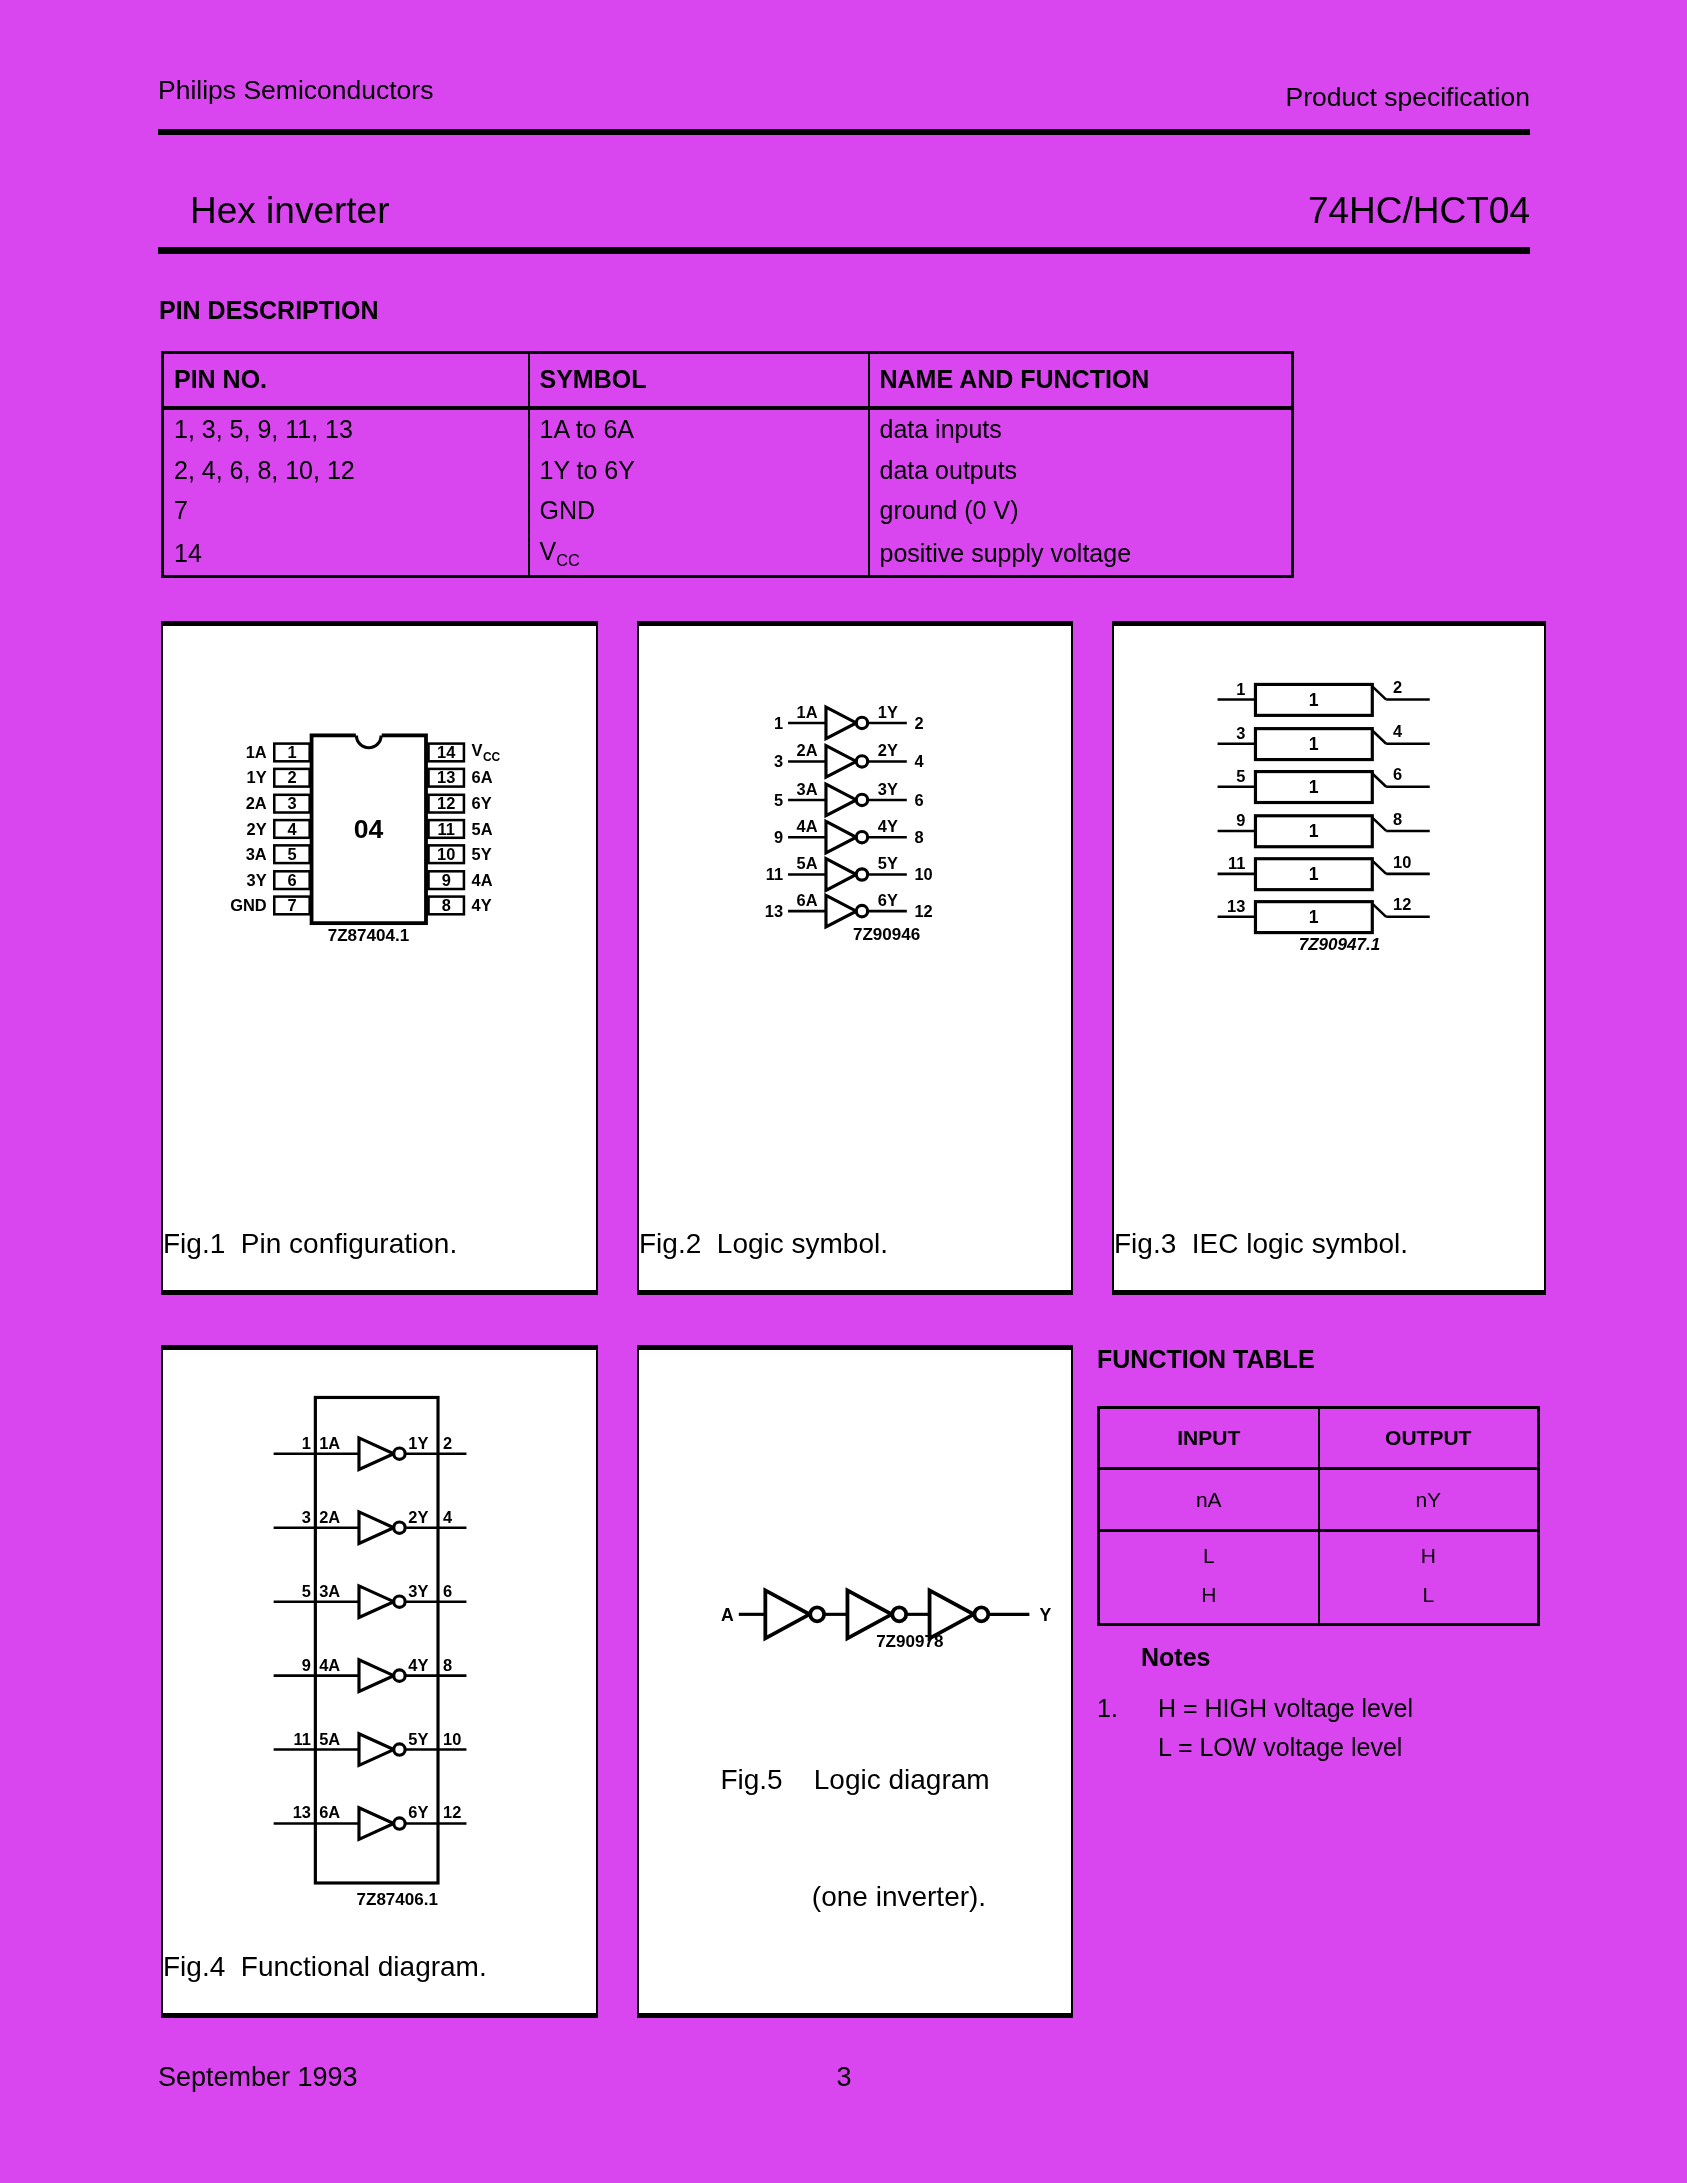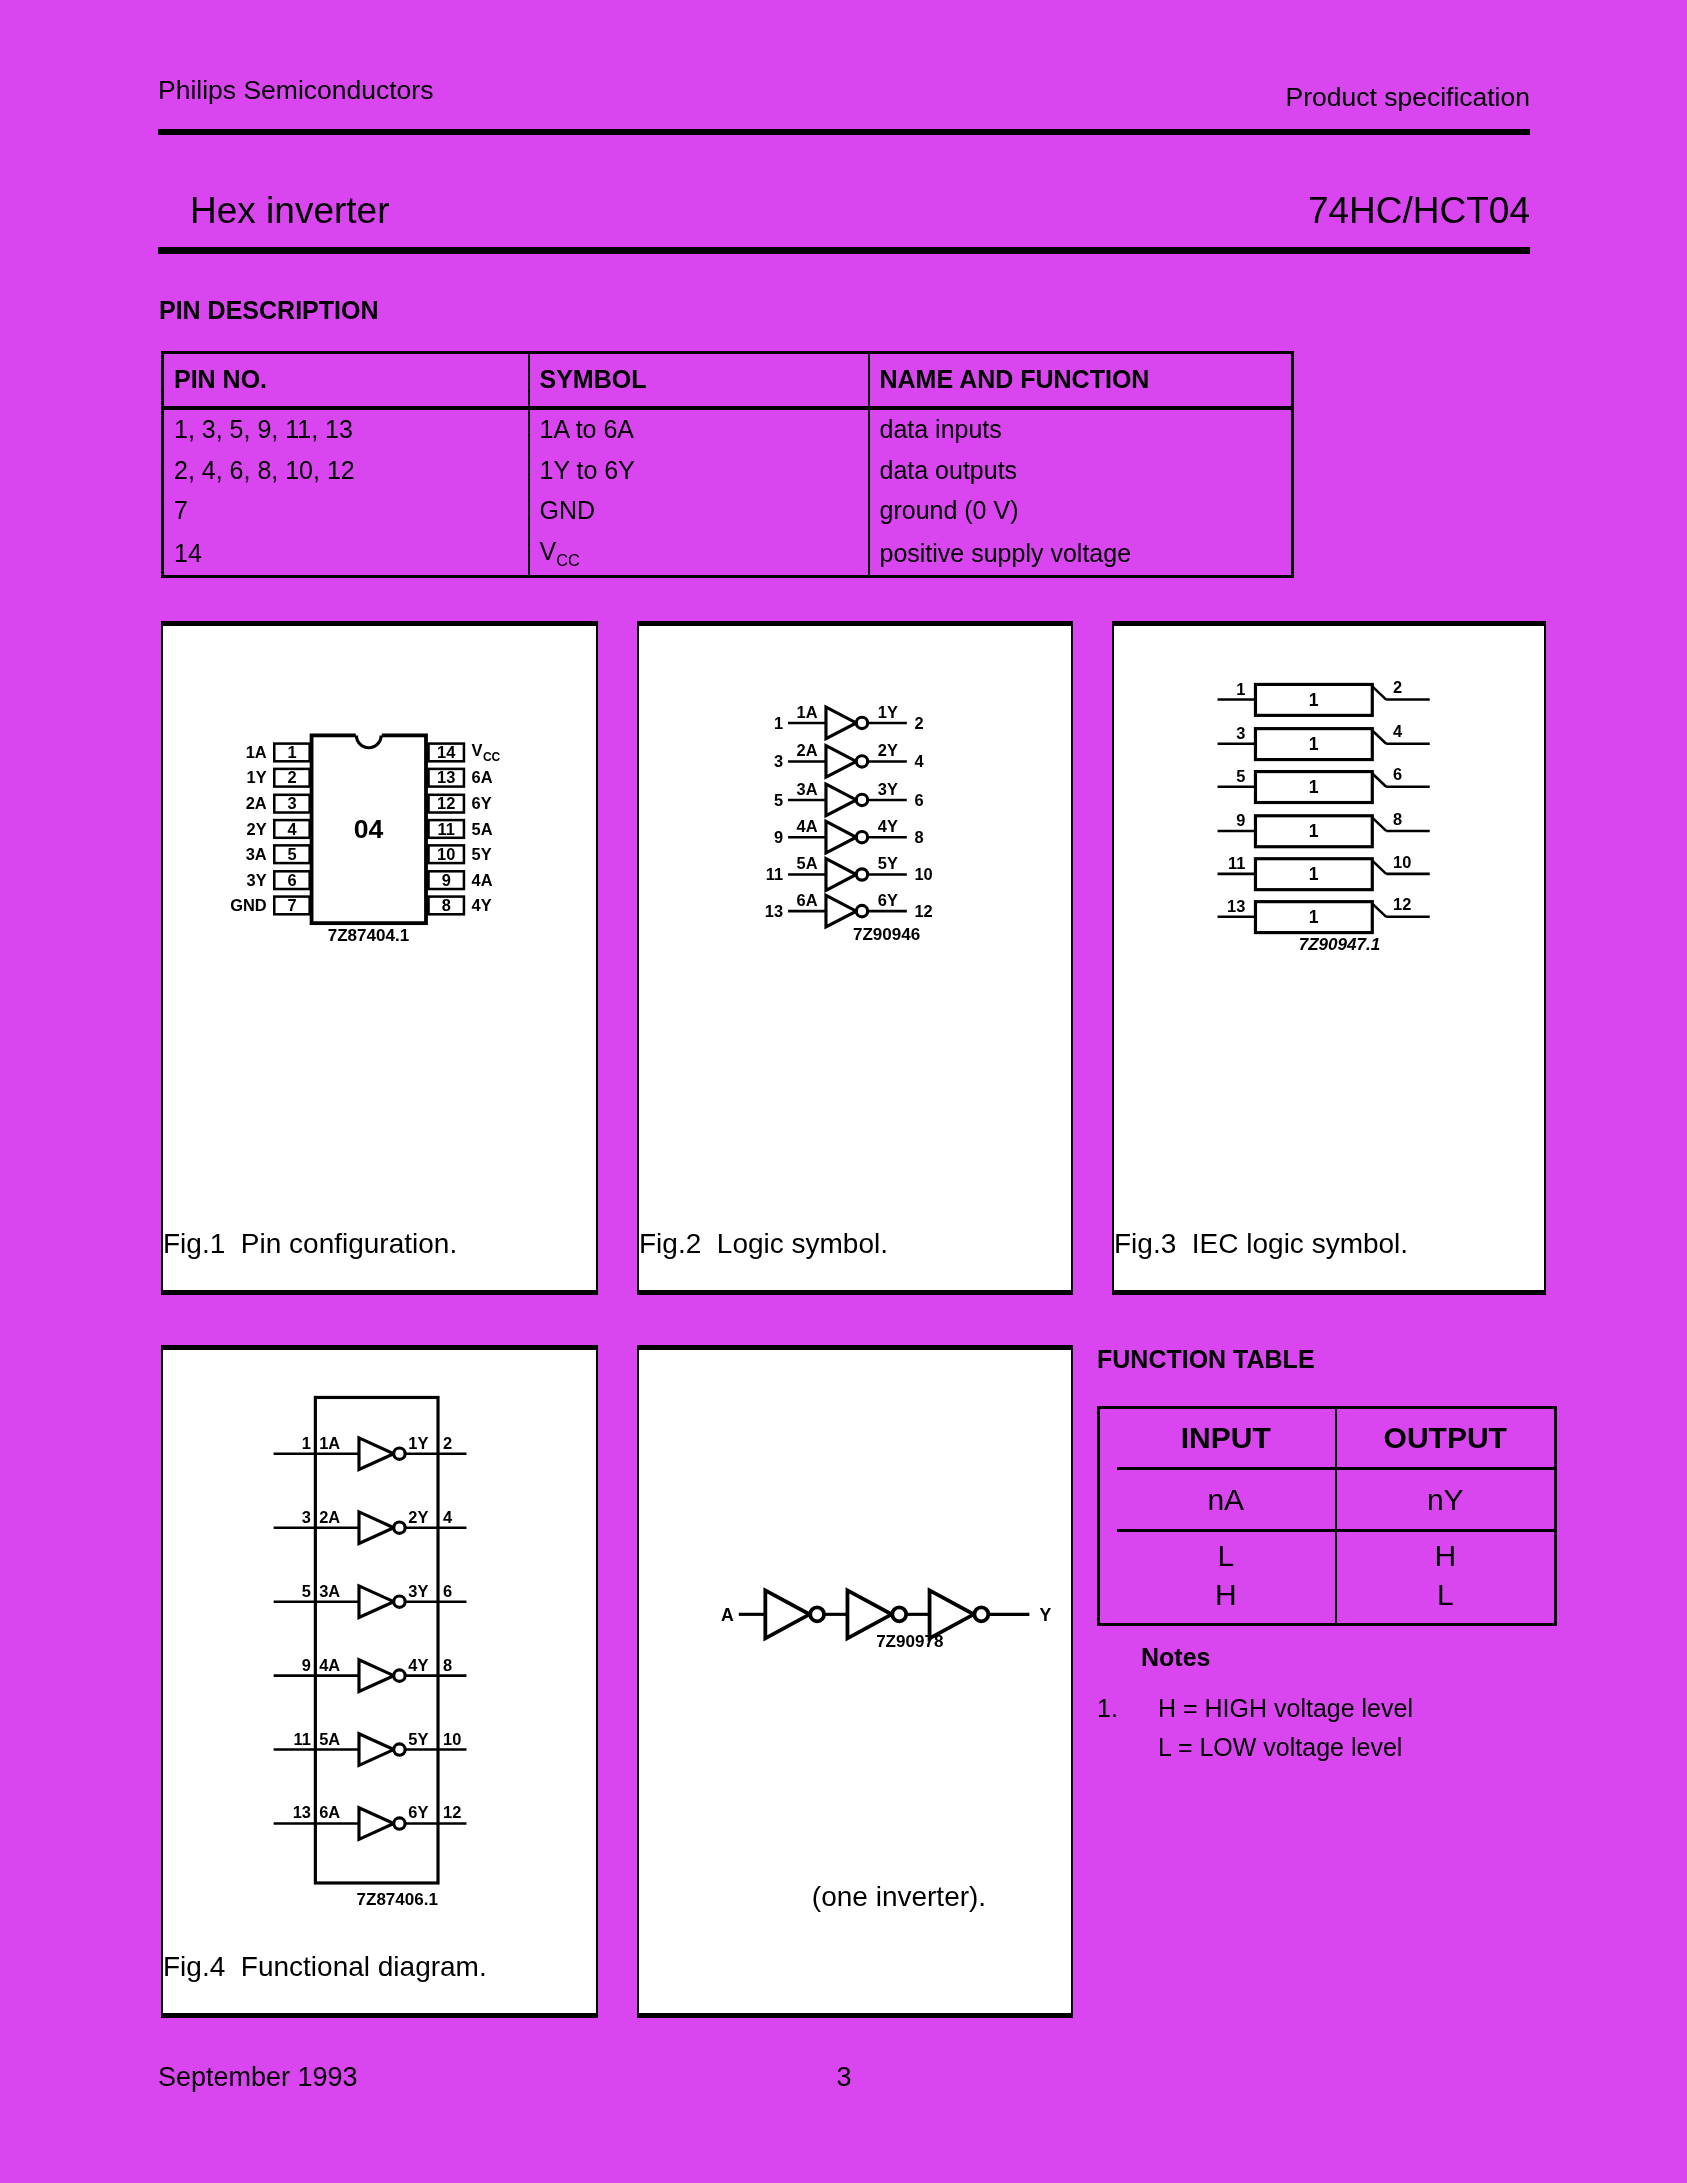--- a/index.html
+++ b/index.html
@@ -30,21 +30,21 @@
   td sub,.symsub{font-size:16.4px;}
   .fig-box{position:absolute;border:2.5px solid #000;border-top-width:5.7px;border-bottom-width:5.7px;background:#fff;}
   .fig-box svg{position:absolute;left:0;top:0;}
   .fig-caption{
     position:absolute;bottom:30px;left:0;right:0;
     text-align:left;font-size:28px;white-space:pre;
   }
   .fig5-caption{position:absolute;bottom:19px;left:0;right:0;text-align:center;font-size:28px;line-height:39px;white-space:pre;}
   .fig5-caption .l2{transform:translateX(44px);}
   .ft-heading{left:1097px;top:1345px;}
-  .ftable{position:absolute;left:1097px;top:1406px;width:437px;border:3.2px solid #000;font-size:30px;padding-left:17px;}
+  .ftable{position:absolute;left:1097px;top:1406px;width:437px;border:3.2px solid #000;font-size:21px;}
   .ft-row{display:flex;border-bottom:3.2px solid #000;}
   .ft-row:last-child{border-bottom:none;}
   .ft-cell{flex:1;text-align:center;}
   .ft-cell.first{border-right:2.5px solid #000;}
   .ft-h{line-height:58px;height:58px;font-weight:bold;}
   .ft-s{line-height:59px;height:59px;font-weight:normal;}
   .ft-b{height:87px;padding-top:3.8px;line-height:39px;}
   .notes-heading{left:1097px;top:1643px;margin-left:44px;}
   .note-item{position:absolute;left:1097px;top:1689px;font-size:25px;line-height:39px;}
   .note-num{position:absolute;left:0;top:0;}
@@ -376,20 +376,21 @@
       <polygon points="330,380 330,456 400,418" fill="#fff" stroke="#000" stroke-width="6"></polygon>
       <circle cx="412" cy="418" r="11" fill="#fff" stroke="#000" stroke-width="6"></circle>
       <line x1="424" y1="418" x2="460" y2="418" stroke="#000" stroke-width="5"></line>
       <polygon points="460,380 460,456 530,418" fill="#fff" stroke="#000" stroke-width="6"></polygon>
       <circle cx="542" cy="418" r="11" fill="#fff" stroke="#000" stroke-width="6"></circle>
       <line x1="554" y1="418" x2="618" y2="418" stroke="#000" stroke-width="5"></line>
       <text class="med" x="634" y="428">Y</text>
       <text class="dcode" x="482" y="470" text-anchor="end">7Z90978</text>
     </svg>
     <div class="fig5-caption">
+      <div>Fig.5    Logic diagram</div>
       <div class="l2">(one inverter).</div>
     </div>
   </div>
 
   <div class="section-heading ft-heading">FUNCTION TABLE</div>
   <div class="ftable">
     <div class="ft-row">
       <div class="ft-cell first ft-h">INPUT</div>
       <div class="ft-cell ft-h">OUTPUT</div>
     </div>

